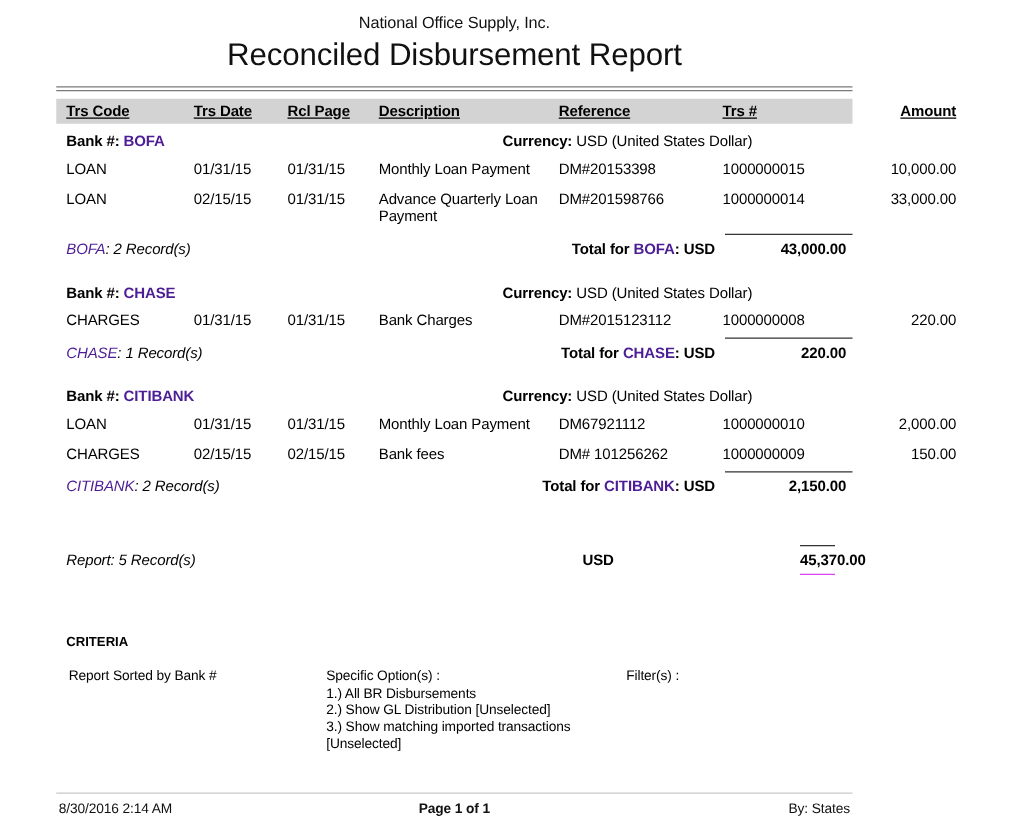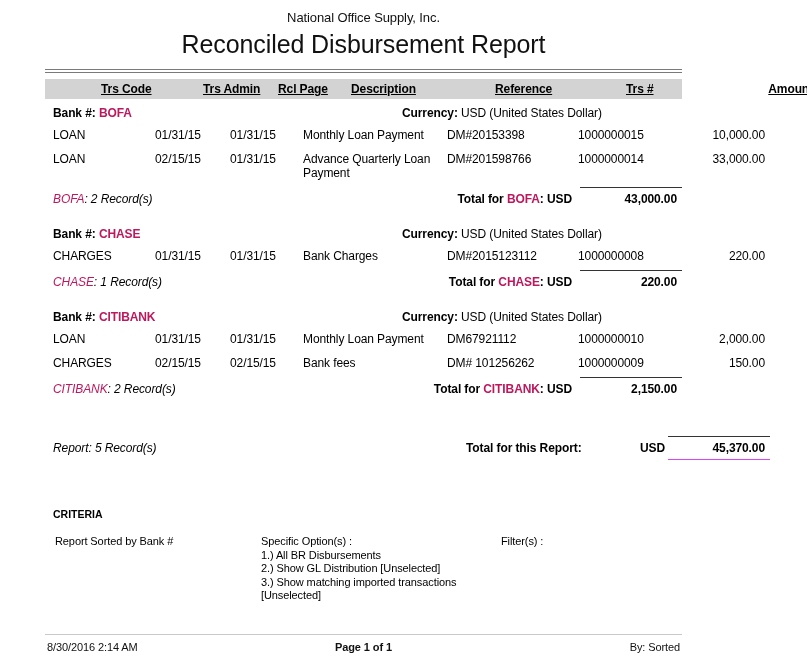--- a/index.html
+++ b/index.html
@@ -7,28 +7,28 @@
     width:719px;height:663px;box-sizing:border-box;
     background:#ffffff;color:#000;
     font-family:"Liberation Sans",sans-serif;
     padding:8px 37px 10px 45px;
     display:flex;flex-direction:column;
     letter-spacing:-0.1px;
   }
   .company{text-align:center;font-size:13px;margin-top:2px;color:#111;}
   .title{text-align:center;font-size:25px;margin-top:5px;color:#111;font-weight:400;}
   .dblline{margin-top:10px;height:2px;border-top:1px solid #7a7a7a;border-bottom:1px solid #7a7a7a;}
-  .grid7{display:grid;grid-template-columns:110px 75px 73px 144px 131px 90px 102px;padding-left:48px;}
+  .grid7{display:grid;grid-template-columns:110px 75px 73px 144px 131px 90px 102px;}
   .thead{margin-top:6px;background:#D3D3D3;align-items:center;height:20px;font-weight:bold;font-size:12px;}
   .colhead{text-decoration:underline;white-space:nowrap;}
   .c1{padding-left:8px;}
   .c7{text-align:right;padding-right:5px;}
   .bankrow{display:grid;grid-template-columns:357px 1fr;font-size:12px;padding:7px 0 3px 0;}
   .bankrow .left{padding-left:8px;font-weight:bold;}
-  .blue{color:#be185d;}
+  .blue{color:#4c1d95;}
   .bold{font-weight:bold;}
   .row{font-size:12px;line-height:14px;padding:5px 0;}
   .totalrow{display:grid;grid-template-columns:1fr auto 102px;font-size:12px;align-items:end;margin-top:2px;}
   .records{padding-left:8px;font-style:italic;white-space:nowrap;}
   .totlabel{font-weight:bold;padding-right:8px;white-space:nowrap;}
   .totamount{font-weight:bold;text-align:right;padding:4px 5px 0 0;border-top:1px solid #333;}
   .group{margin-bottom:14px;}
   .summary{display:grid;grid-template-columns:421px 174px 28px 102px;font-size:12px;margin-top:26px;align-items:center;}
   .sumrecords{padding-left:8px;font-style:italic;}
   .sumlabel{font-weight:bold;white-space:nowrap;}
@@ -50,21 +50,21 @@
 
 <div class="page">
 
   <div class="company">National Office Supply, Inc.</div>
   <div class="title">Reconciled Disbursement Report</div>
 
   <div class="dblline"></div>
 
   <div class="thead grid7">
     <div class="c1"><span class="colhead">Trs Code</span></div>
-    <div><span class="colhead">Trs Admin</span></div>
+    <div><span class="colhead">Trs Date</span></div>
     <div><span class="colhead">Rcl Page</span></div>
     <div><span class="colhead">Description</span></div>
     <div><span class="colhead">Reference</span></div>
     <div><span class="colhead">Trs #</span></div>
     <div class="c7"><span class="colhead">Amount</span></div>
   </div>
 
   <div class="group">
     <div class="bankrow">
       <div class="left"><span>Bank #:</span> <span class="blue">BOFA</span></div>
@@ -141,21 +141,20 @@
     </div>
     <div class="totalrow">
       <div class="records"><span class="blue" style="font-style:italic">CITIBANK</span><span>:  2 Record(s)</span></div>
       <div class="totlabel"><span>Total for</span> <span class="blue">CITIBANK</span><span>: USD</span></div>
       <div class="totamount">2,150.00</div>
     </div>
   </div>
 
   <div class="summary">
     <div class="sumrecords">Report: 5 Record(s)</div>
-    <div class="sumlabel">Total for this Report:</div>
     <div class="sumcur">USD</div>
     <div class="sumamount">45,370.00</div>
   </div>
 
   <div class="criteria">
     <div class="critheading">CRITERIA</div>
     <div class="critrow">
       <div class="critsort">Report Sorted by Bank #</div>
       <div class="critopts">
         <div>Specific Option(s) :</div>
@@ -166,16 +165,16 @@
       <div>Filter(s) :</div>
     </div>
   </div>
 
   <div class="spacer"></div>
 
   <div class="footline"></div>
   <div class="footrow">
     <div>8/30/2016 2:14 AM</div>
     <div class="footcenter">Page 1 of 1</div>
-    <div class="footright">By: Sorted</div>
+    <div class="footright">By: States</div>
   </div>
 
 </div>
 
 </body></html>

